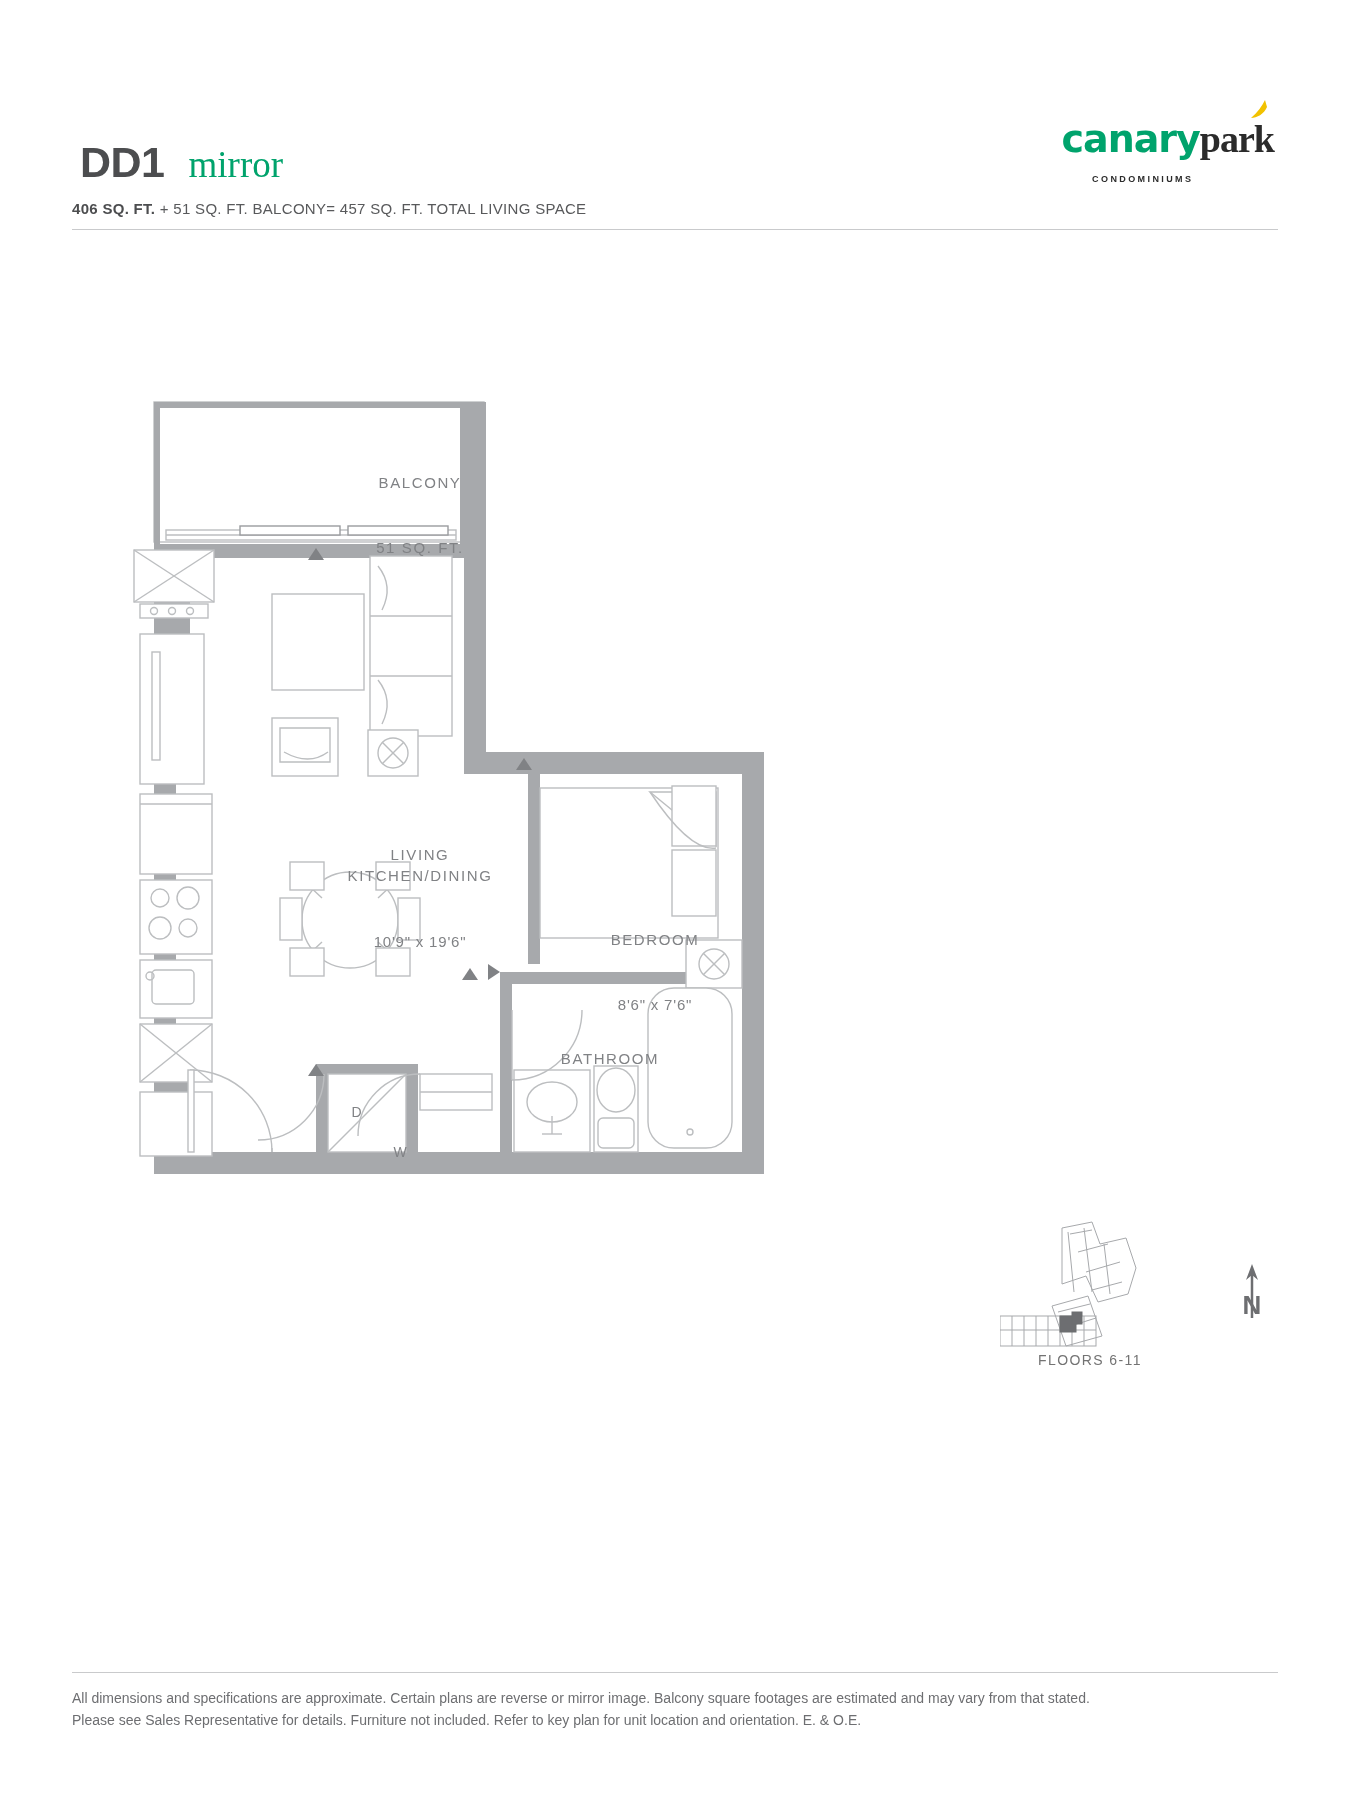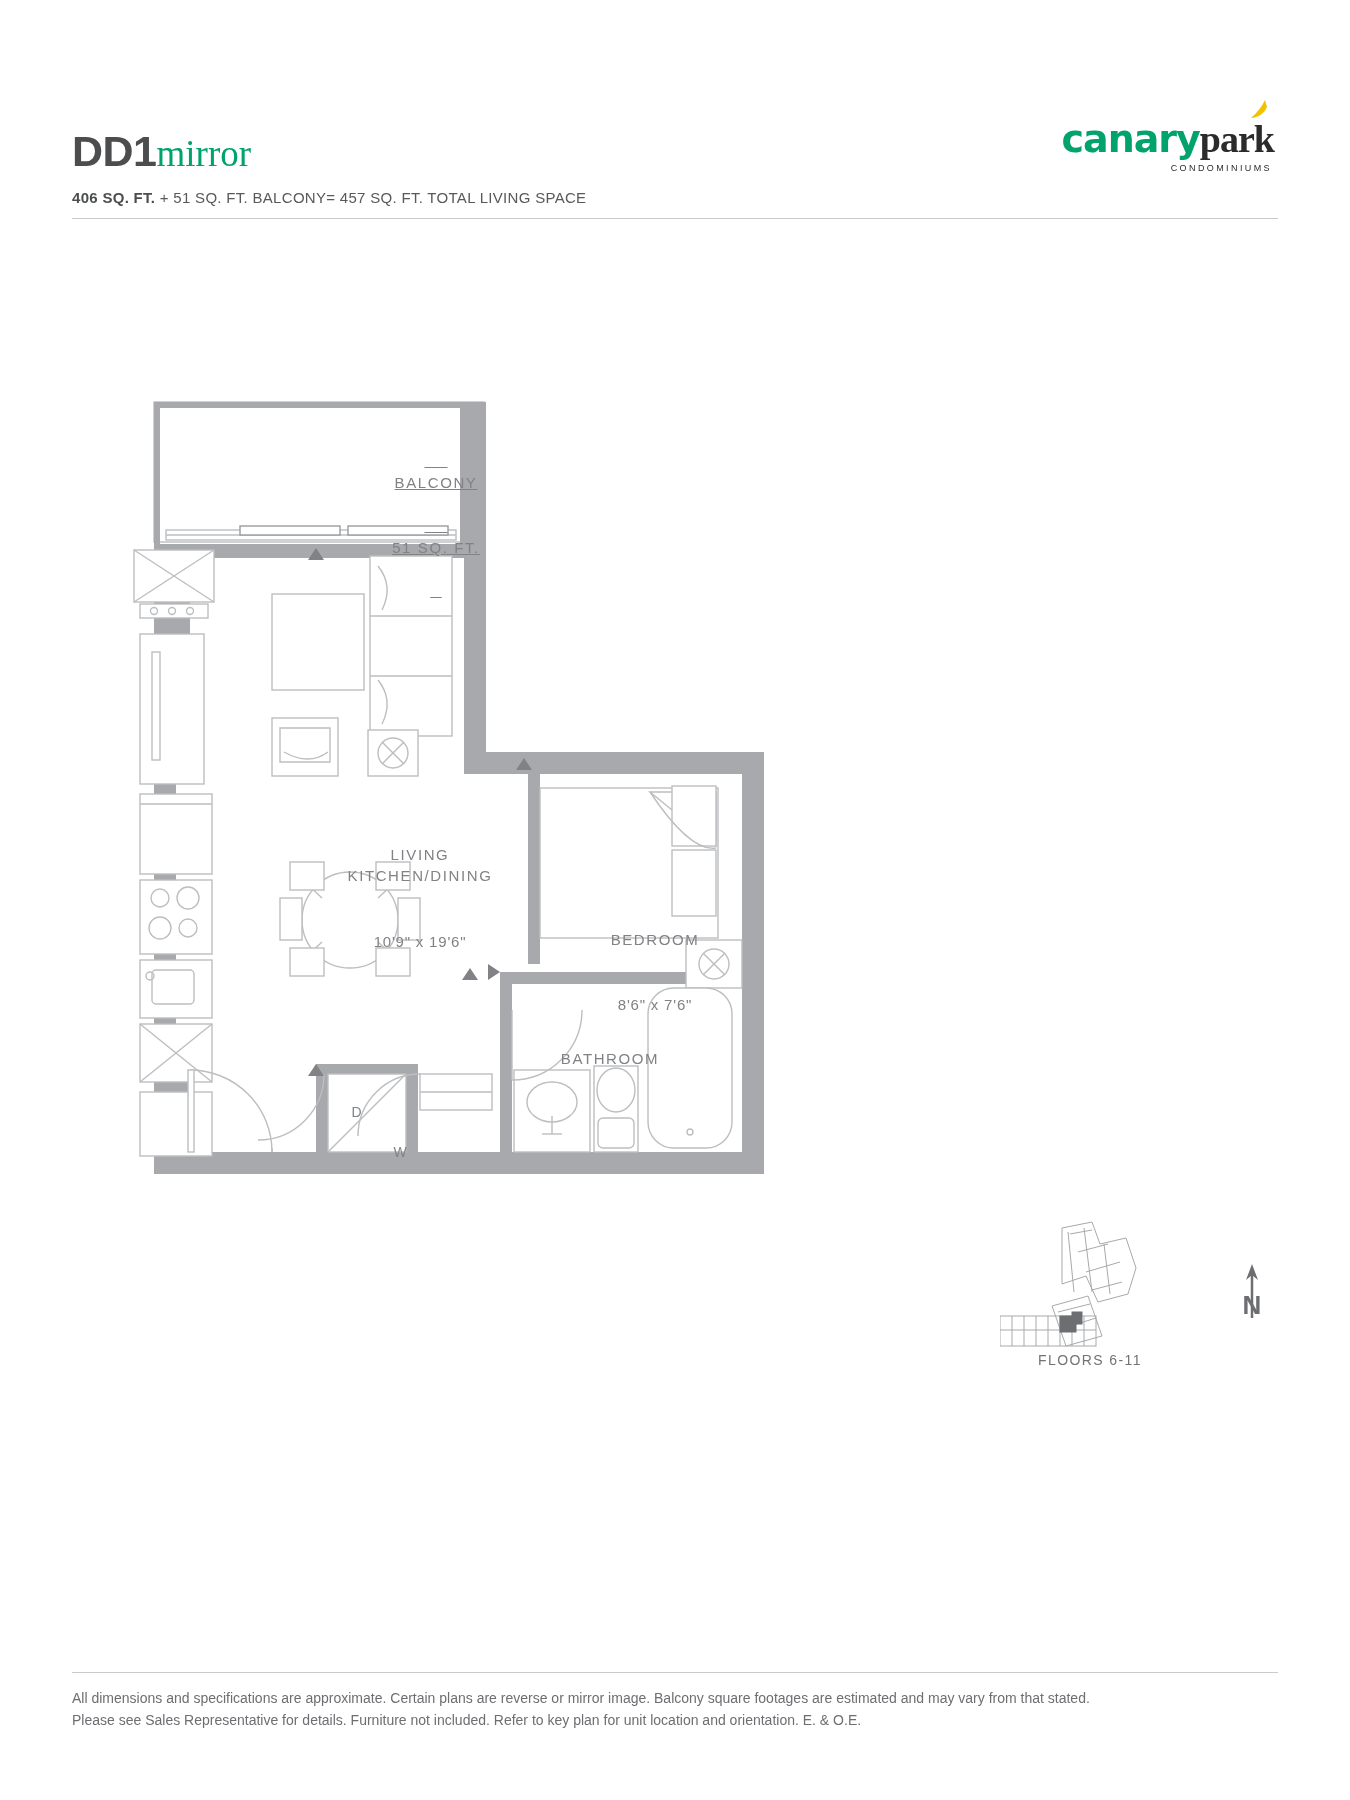--- a/index.html
+++ b/index.html
@@ -24,21 +24,22 @@
     width: 1206px;
   }
   .title-row {
     display: flex;
     align-items: flex-end;
     justify-content: space-between;
   }
   .unit-title {
     display: flex;
     align-items: baseline;
-    gap: 0;
+    gap: 24px;
+    margin-left: 8px;
   }
   .unit-code {
     font-size: 43px;
     font-weight: bold;
     letter-spacing: -0.5px;
     color: #4c4d4f;
     line-height: 1;
   }
   .unit-type {
     font-family: "Liberation Serif", serif;
@@ -65,23 +66,24 @@
   }
   .logo-park {
     color: #2b2b2b;
     font-weight: bold;
     font-family: "Liberation Serif", serif;
   }
   .logo-sub {
     font-size: 9px;
     letter-spacing: 2.4px;
     color: #2b2b2b;
-    margin-top: 5px;
-    text-align: right;
+    margin-top: 16px;
+    text-align: center;
     padding-right: 2px;
+    font-weight: bold;
   }
   .logo-bird {
     position: absolute;
     right: 6px;
     top: -22px;
   }
   .sqft-line {
     margin-top: 16px;
     font-size: 15px;
     letter-spacing: 0.3px;
@@ -350,21 +352,21 @@
       <g fill="#808285" stroke="none">
         <path d="M196 168 l8 12 l-16 0 z"></path>
         <path d="M404 378 l8 12 l-16 0 z"></path>
         <path d="M350 588 l8 12 l-16 0 z"></path>
         <path d="M380 592 l-12 8 l0 -16 z"></path>
         <path d="M196 684 l8 12 l-16 0 z"></path>
       </g>
     </g>
   </svg>
 
-  <div class="room-label" style="left:216px; top:48px; width:200px;text-decoration:underline;">
+  <div class="room-label" style="left:200px; top:48px; width:200px;">
     <div>BALCONY</div>
     <div>51 SQ. FT.</div>
   </div>
 
   <div class="room-label" style="left:180px; top:420px; width:240px;">
     <div><div>LIVING</div><div>KITCHEN/DINING</div></div>
     <div class="dim">10'9" x 19'6"</div>
   </div>
 
   <div class="room-label" style="left:435px; top:505px; width:200px;">

